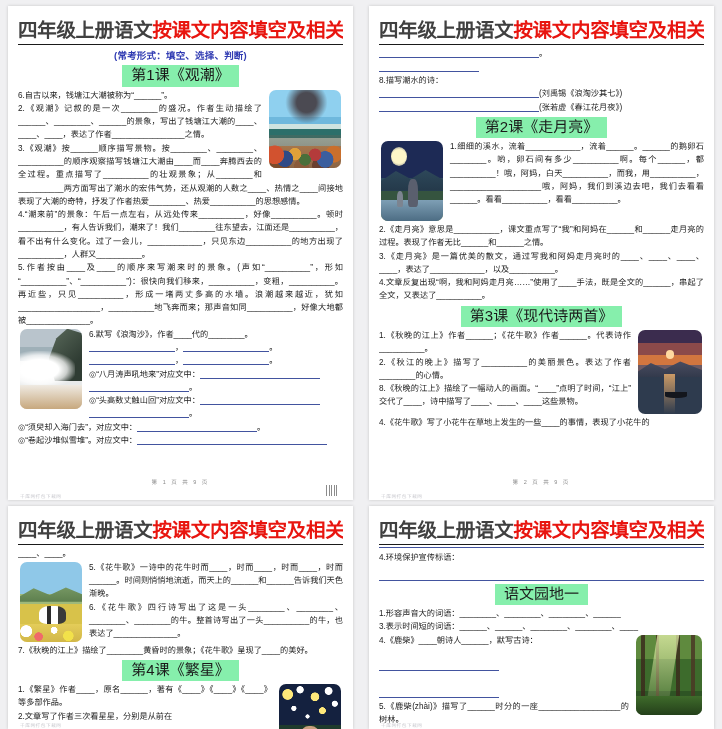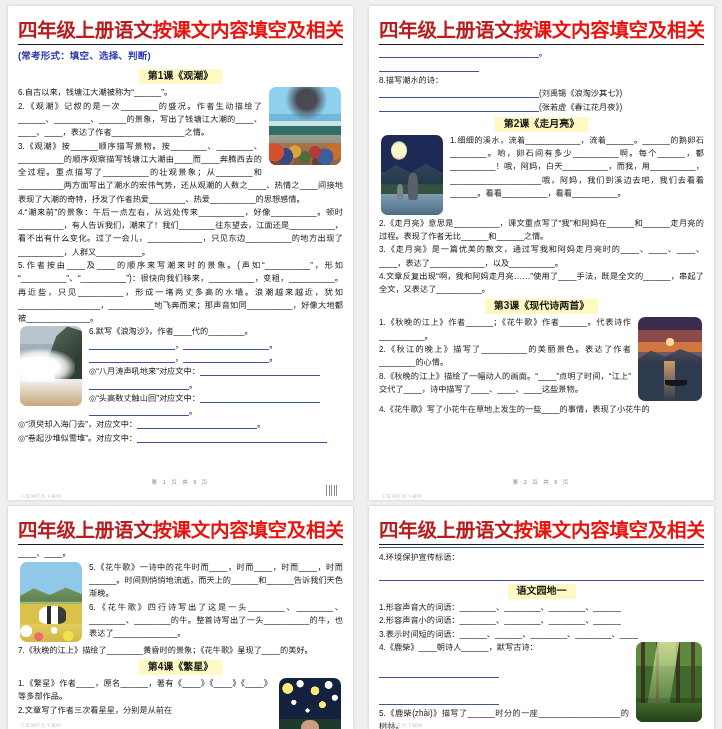--- a/index.html
+++ b/index.html
@@ -35,39 +35,40 @@
     text-align:center;
     font-weight:bold;
     font-size:19.5px;
     letter-spacing:-0.3px;
     line-height:1.25;
     margin:12px 0 2px 0;
     white-space:nowrap;
     border-bottom:1.6px solid #1a1a1a;
     padding-bottom:2px;
   }
-  .doc-title .t-black{color:#b91c1c;}
+  .doc-title .t-black{color:#404040;}
   .doc-title .t-red{color:#e8150f;}
   .subtitle{
+    text-align:center;
     color:#2f3ab2;
     font-size:9.5px;
     font-weight:bold;
     margin:3px 0 2px 0;
     letter-spacing:.2px;
   }
   .lesson-head{
     text-align:center;
     margin:3px auto 2px auto;
   }
   .lesson-head span{
     display:inline-block;
-    background:#fef9c3;
+    background:#86efac;
     color:#1a1a1a;
-    font-weight:bold;
-    font-size:10px;
+    font-weight:normal;
+    font-size:15px;
     padding:1px 9px 1.5px 9px;
     line-height:1.25;
   }
   
   .body{
     font-size:8.2px;
     line-height:1.62;
     color:#1b1b1b;
     text-align:justify;
   }
@@ -345,21 +346,20 @@
         <hr class="hr-blue">
         <p>4.环境保护宣传标语：</p>
         <p>&nbsp;</p>
         <hr class="hr-blue">
 
         <div class="lesson-head">
           <span>语文园地一</span>
         </div>
 
         <p>1.形容声音大的词语：________、________、________、______</p>
-        <p>2.形容声音小的词语：________、________、________、______</p>
         <p>3.表示时间短的词语：______、______、________、________、____</p>
 
         <div class="thumb fr t-forest art-forest">
           <span class="trunks"></span>
             <span class="beam"></span>
             <span class="ground"></span>
         </div>
         <p>4.《鹿柴》____朝诗人______，默写古诗：</p>
         <p class="ind2">&nbsp;</p>
         <p class="ind2"><span class="ul-line w120"></span></p>

